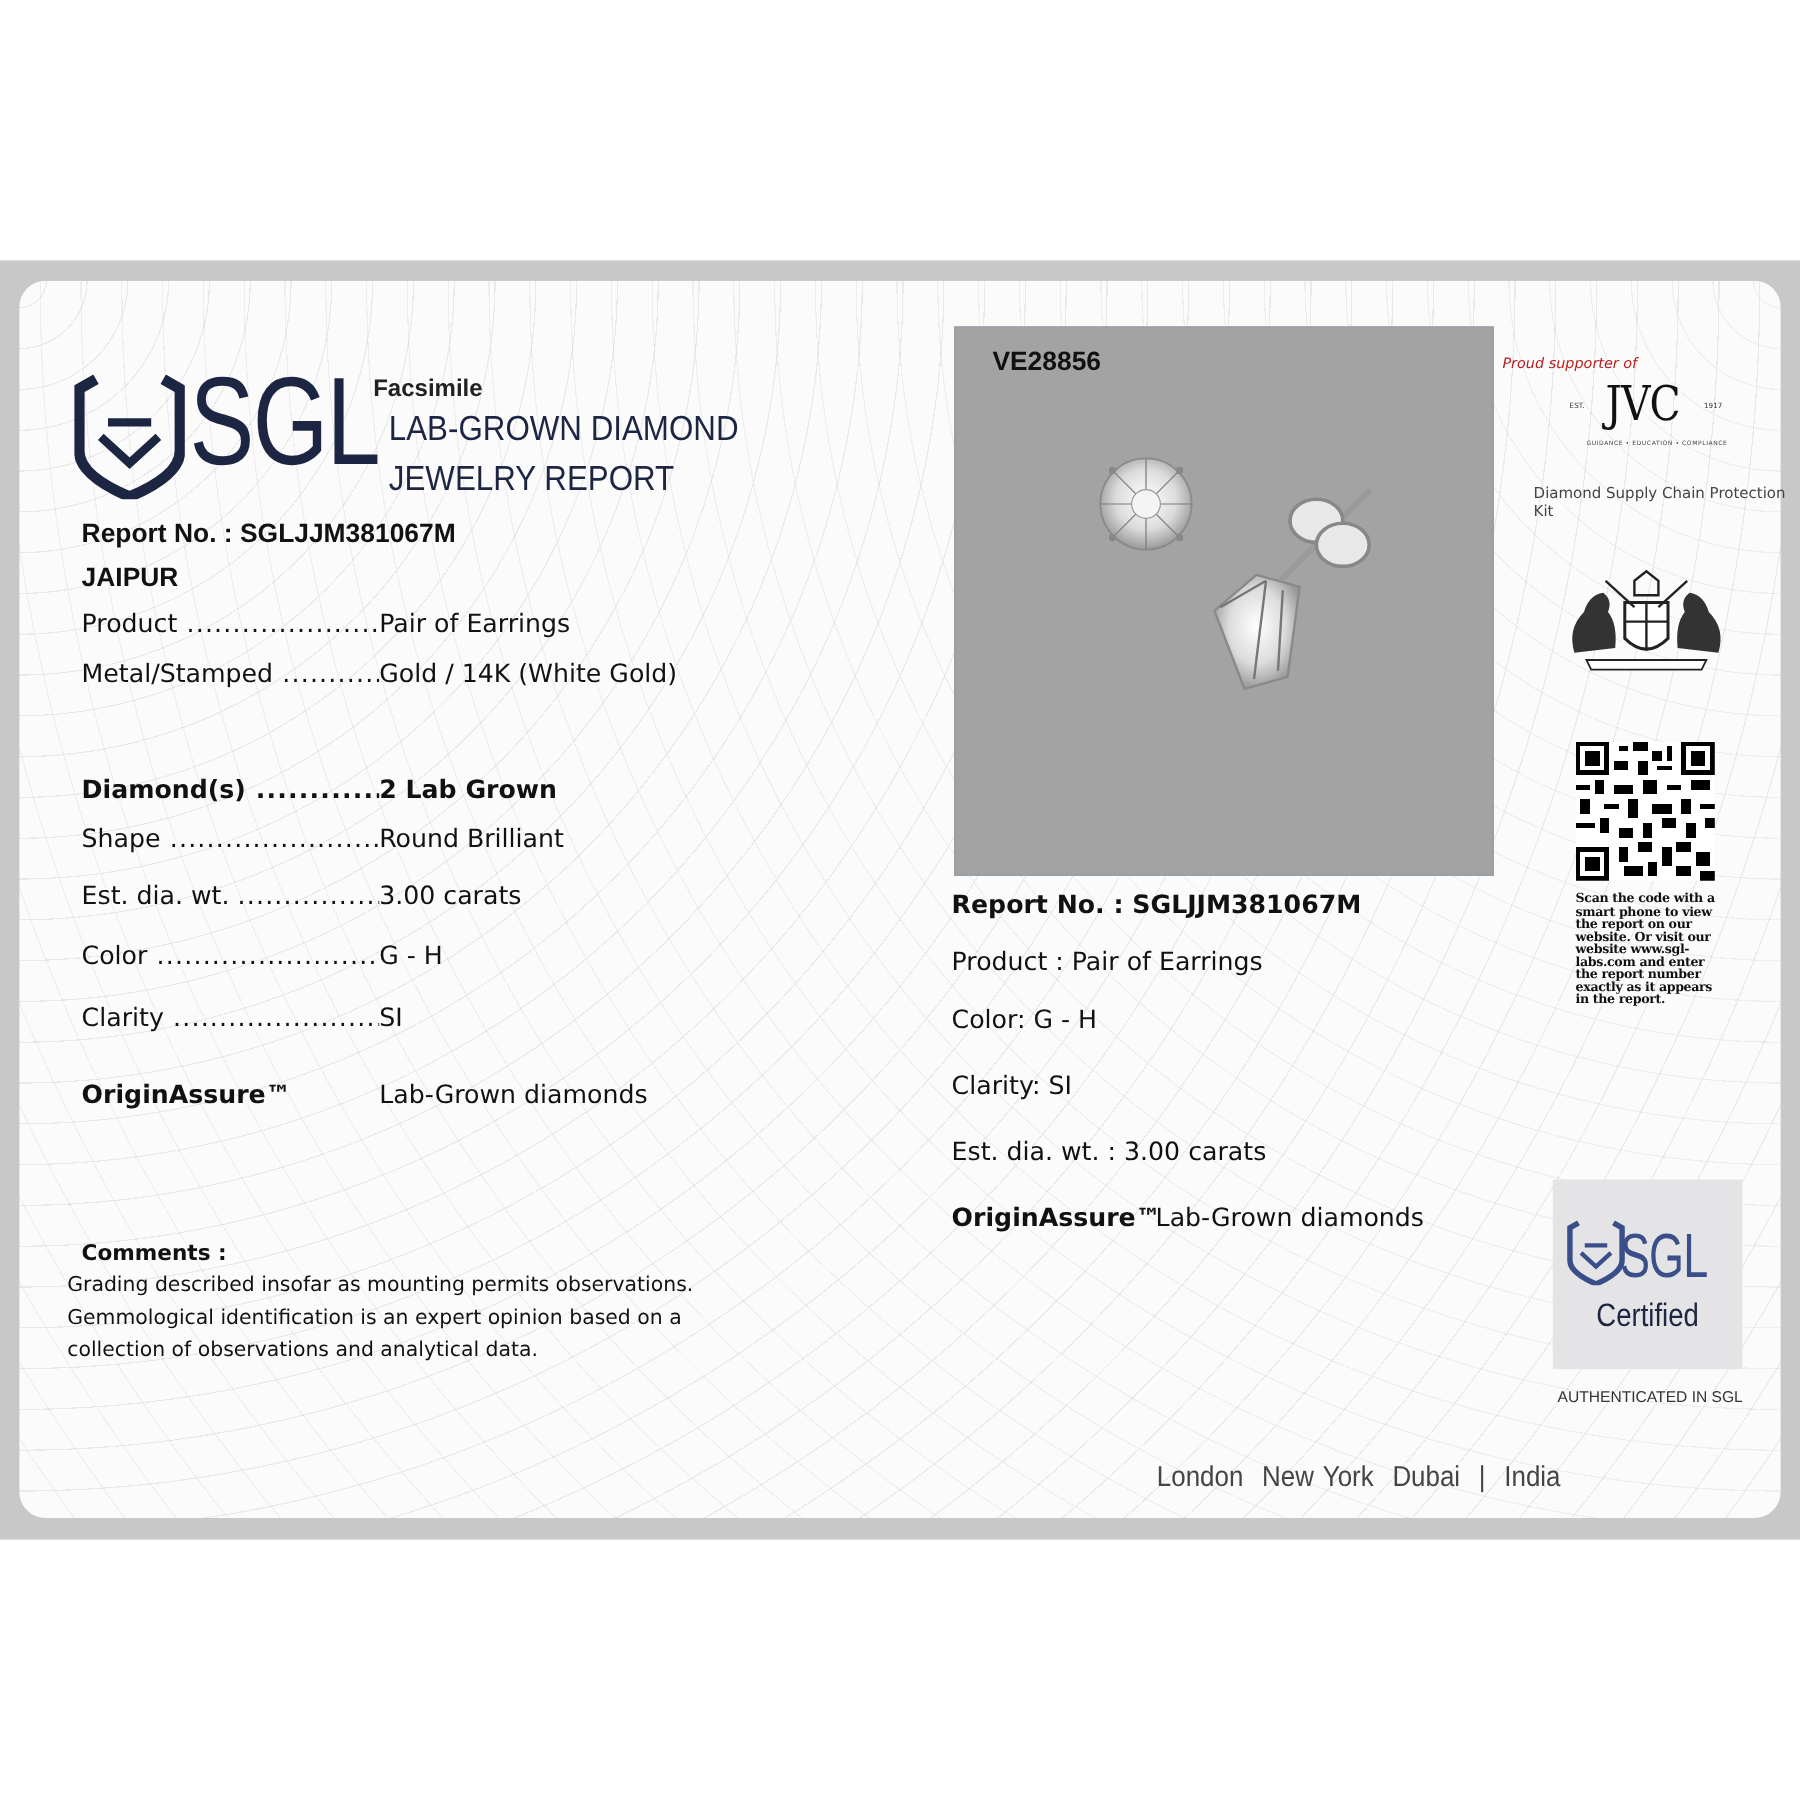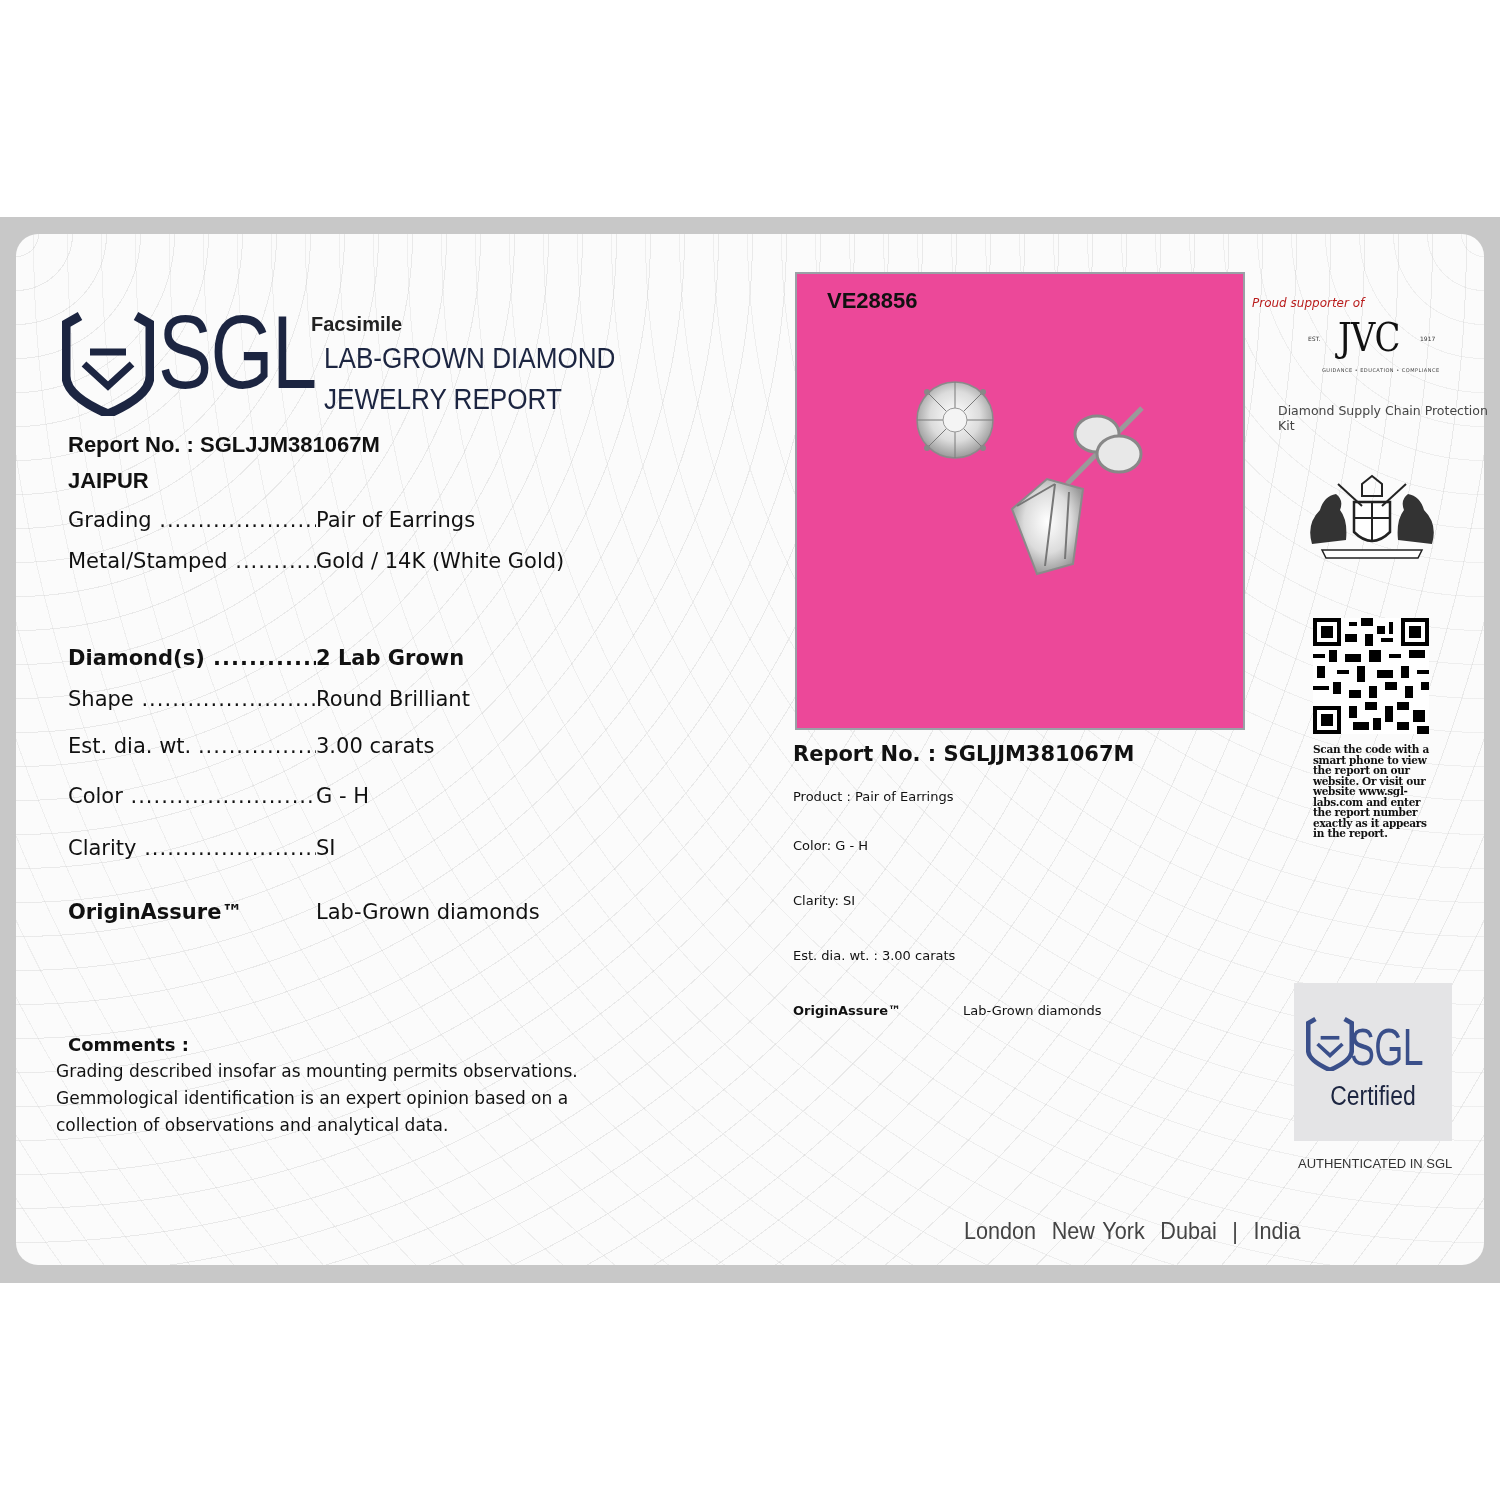--- a/index.html
+++ b/index.html
@@ -19,24 +19,24 @@
   .rep { left:68px; top:432px; font-size:22px; font-weight:bold; font-family:"Liberation Sans", sans-serif; }
   .city { left:68px; top:468px; font-size:22px; font-weight:bold; font-family:"Liberation Sans", sans-serif; }
   .row { position:absolute; left:68px; font-size:21px; font-family:"DejaVu Sans", sans-serif; color:#111; white-space:nowrap; }
   .row .lbl { display:inline-block; width:248px; overflow:hidden; vertical-align:bottom; white-space:nowrap; }
   .row .lbl::after { content:" ........................................................................"; letter-spacing:1px; }
   .row.bold .lbl, .row.bold .val { font-weight:bold; }
   .origin { position:absolute; left:68px; top:900px; font-size:21px; font-weight:bold; }
   .origin-val { position:absolute; left:316px; top:900px; font-size:21px; }
   .comments { position:absolute; left:68px; top:1034px; font-size:18px; font-weight:bold; }
   .comment-line { position:absolute; left:56px; font-size:17px; }
-  .photo { position:absolute; left:795px; top:272px; width:450px; height:458px; border:2px solid #9aa0a6; background:#ec4899; box-sizing:border-box; }
+  .photo { position:absolute; left:795px; top:272px; width:450px; height:458px; border:2px solid #9aa0a6; background:#a3a3a3; box-sizing:border-box; }
   .photo-id { position:absolute; left:30px; top:14px; font-size:22px; font-weight:bold; font-family:"Liberation Sans", sans-serif; }
   .r-rep { position:absolute; left:793px; top:742px; font-size:21px; font-weight:bold; }
-  .r-line { position:absolute; left:793px; font-size:13px; }
+  .r-line { position:absolute; left:793px; font-size:21px; }
   .jvc-sup { position:absolute; left:1252px; top:296px; font-size:12px; color:#b91c1c;font-style:italic; }
   .jvc { position:absolute; left:1338px; top:314px; font-family:"DejaVu Serif", serif; font-size:40px; color:#111; letter-spacing:-1px; transform:scaleX(0.85); transform-origin:left top; }
   .jvc-est { position:absolute; left:1308px; top:335px; font-size:6px; color:#333; }
   .jvc-yr { position:absolute; left:1420px; top:335px; font-size:6px; color:#333; }
   .jvc-tag { position:absolute; left:1322px; top:367px; font-size:5px; color:#444; letter-spacing:0.5px; }
   .jvc-kit { position:absolute; left:1278px; top:380px; font-size:12.5px; color:#444;margin-top:23px; }
   .qr { position:absolute; left:1313px; top:618px; width:116px; height:116px; }
   .qr-note { position:absolute; left:1313px; top:744px; width:118px; font-size:10.5px; line-height:10.5px; font-family:"DejaVu Serif", serif; color:#111; font-weight:bold; letter-spacing:-0.3px; }
   .cert { position:absolute; left:1294px; top:983px; width:158px; height:158px; background:#e4e4e6; }
   .cert-word { position:absolute; left:56px; top:34px; font-family:"Liberation Sans", sans-serif; font-size:52px; color:#3a4f8a; transform:scaleX(0.72); transform-origin:left top; letter-spacing:-1px; }
@@ -59,21 +59,21 @@
   <div class="sgl-word">SGL</div>
 </div>
 <div class="abs facsimile">Facsimile</div>
 <div class="abs title1">LAB-GROWN DIAMOND</div>
 <div class="abs title2">JEWELRY REPORT</div>
 
 <div class="abs rep">Report No. : SGLJJM381067M</div>
 <div class="abs city">JAIPUR</div>
 
 <div id="rows">
-    <div class="row" style="top: 508px;"><span class="lbl">Grading</span><span class="val">Pair of Earrings</span></div>
+    <div class="row" style="top: 508px;"><span class="lbl">Product</span><span class="val">Pair of Earrings</span></div>
     <div class="row" style="top: 549px;"><span class="lbl">Metal/Stamped</span><span class="val">Gold / 14K (White Gold)</span></div>
     <div class="row bold" style="top: 646px;"><span class="lbl">Diamond(s)</span><span class="val">2 Lab Grown</span></div>
     <div class="row" style="top: 687px;"><span class="lbl">Shape</span><span class="val">Round Brilliant</span></div>
     <div class="row" style="top: 734px;"><span class="lbl">Est. dia. wt. </span><span class="val">3.00 carats</span></div>
     <div class="row" style="top: 784px;"><span class="lbl">Color</span><span class="val">G - H</span></div>
     <div class="row" style="top: 836px;"><span class="lbl">Clarity</span><span class="val">SI</span></div>
   </div>
 
 <div class="origin">OriginAssure™</div>
 <div class="origin-val">Lab-Grown diamonds</div>

